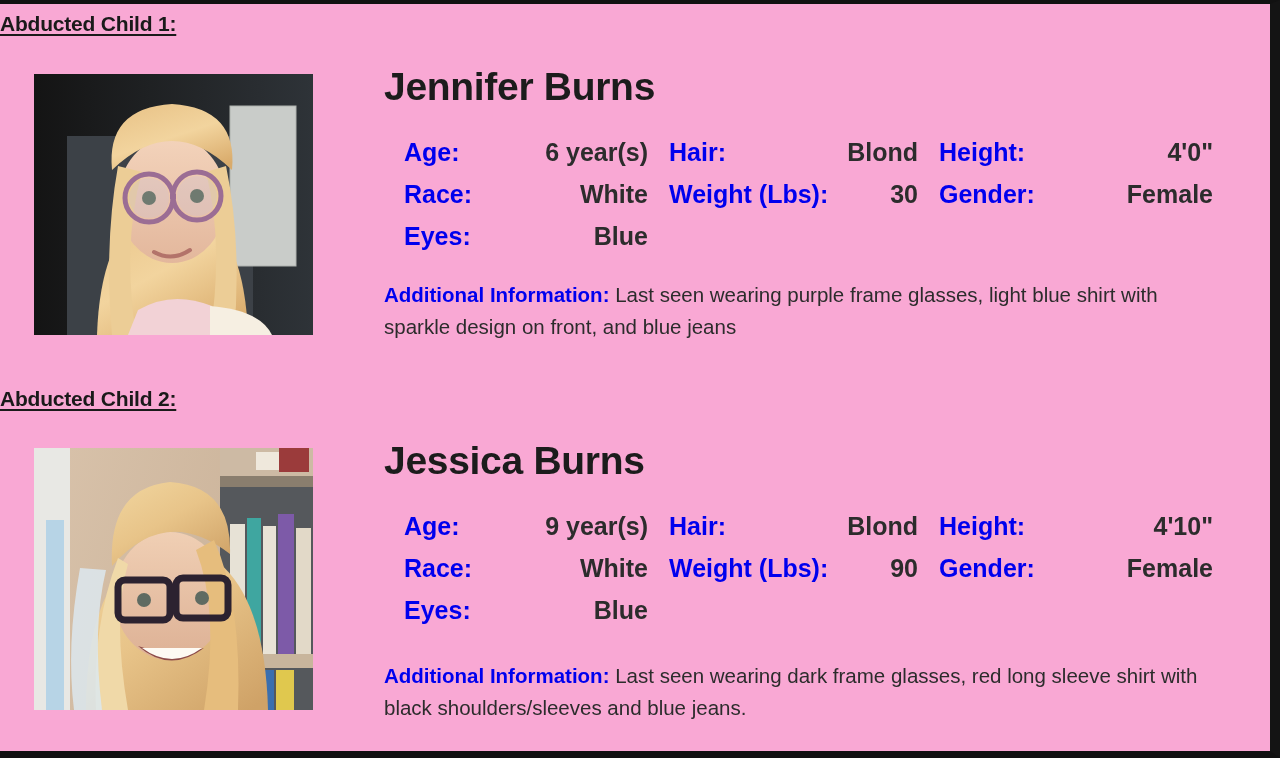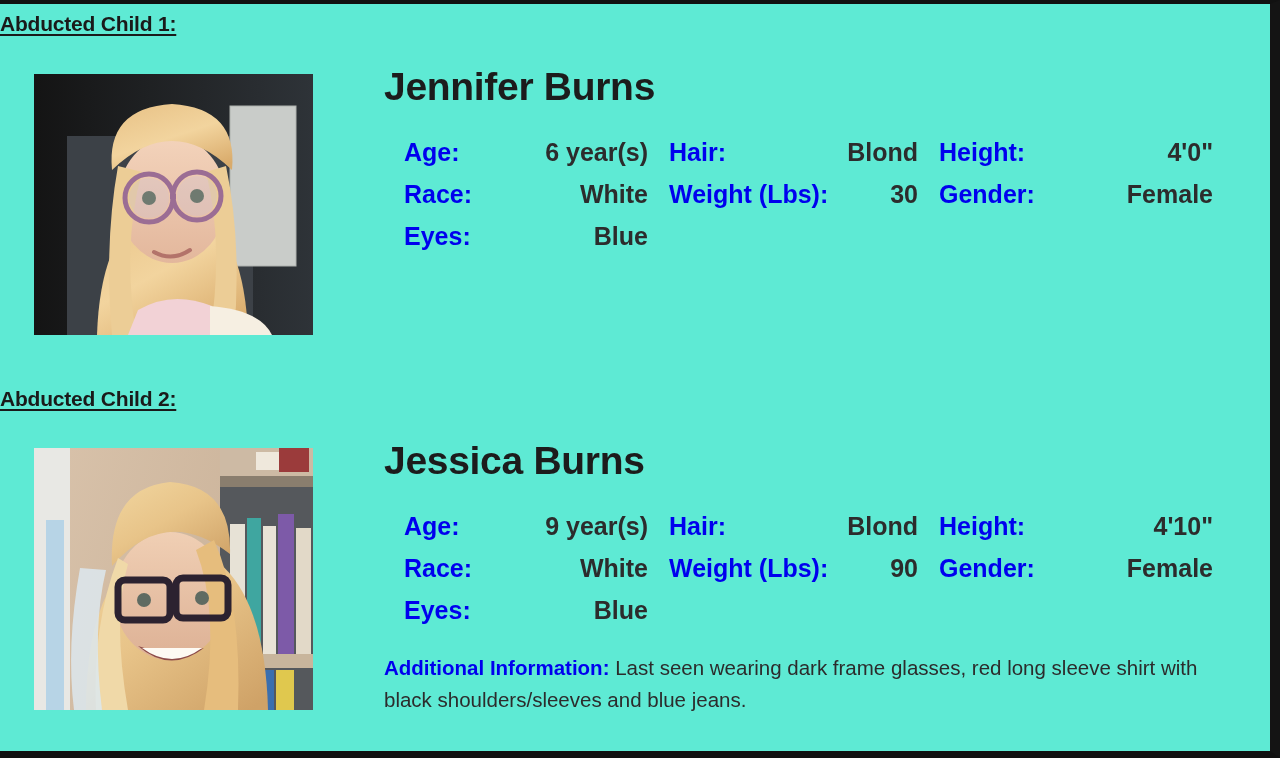--- a/index.html
+++ b/index.html
@@ -24,21 +24,21 @@
     background: #fffffe;
     border-top: 4px solid #111111;
     border-bottom: 7px solid #111111;
     border-right: 10px solid #141414;
     border-left: 0px solid transparent;
   }
   .page-inner {
     position: relative;
     width: 100%;
     height: 100%;
-    background: #5eead4;
+    background: #f9a8d4;
   }
 
   
   .section-heading {
     position: absolute;
     left: 0px;
     font-family: "Liberation Sans", sans-serif;
     font-weight: bold;
     font-size: 21px;
     line-height: 24px;
@@ -131,21 +131,21 @@
     padding-left: 1px;
     width: 818px;
     font-size: 20.5px;
     line-height: 32px;
     color: #2c2c2c;
   }
   .addl .addl-label {
     font-weight: bold;
     color: #0000ee;
   }
-  #record-2 .addl { margin-top: 21px; }
+  #record-2 .addl { margin-top: 29px; }
 
   .vis-hidden { position: absolute; width: 1px; height: 1px; overflow: hidden; clip: rect(0 0 0 0); }
 </style>
 </head>
 <body>
 
 <div class="page">
 <div class="page-inner">
 
   <div class="section-heading" id="heading-1">Abducted Child 1:</div>
@@ -227,20 +227,21 @@
             <td class="lbl">Eyes:</td>
             <td class="val">Blue</td>
             <td class="lbl"></td>
             <td class="val"></td>
             <td class="lbl"></td>
             <td class="val"></td>
           </tr>
         </tbody>
       </table>
 
+      <div class="addl"><span class="addl-label">Additional Information:</span> <span>Last seen wearing purple frame glasses, light blue shirt with sparkle design on front, and blue jeans</span></div>
     </div>
   </div>
 
   <div class="section-heading" id="heading-2">Abducted Child 2:</div>
 
   <div class="record" id="record-2">
 
     <div class="photo">
       <span class="vis-hidden">photo-of-jessica-burns</span>
       <svg viewBox="0 0 279 262" preserveAspectRatio="none">

